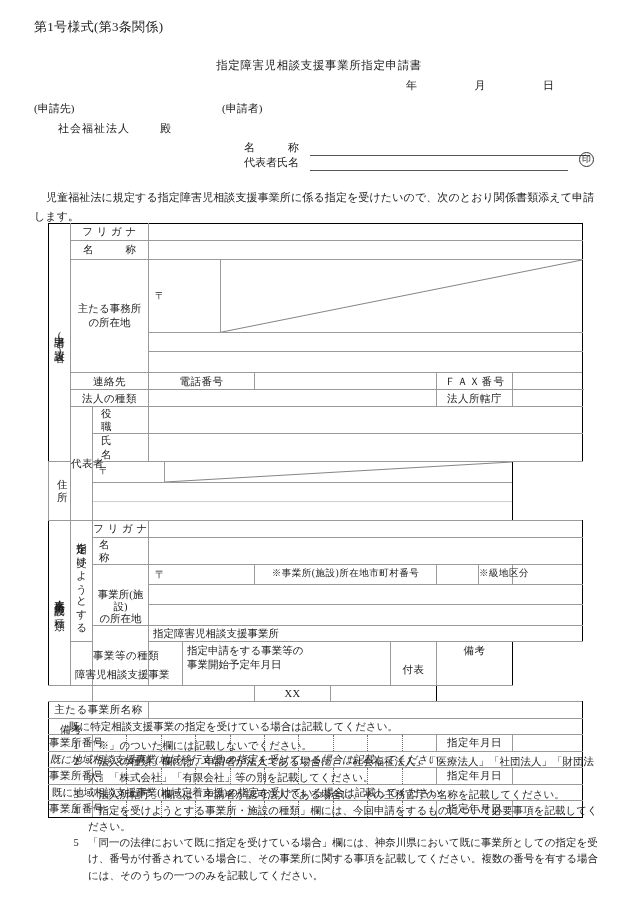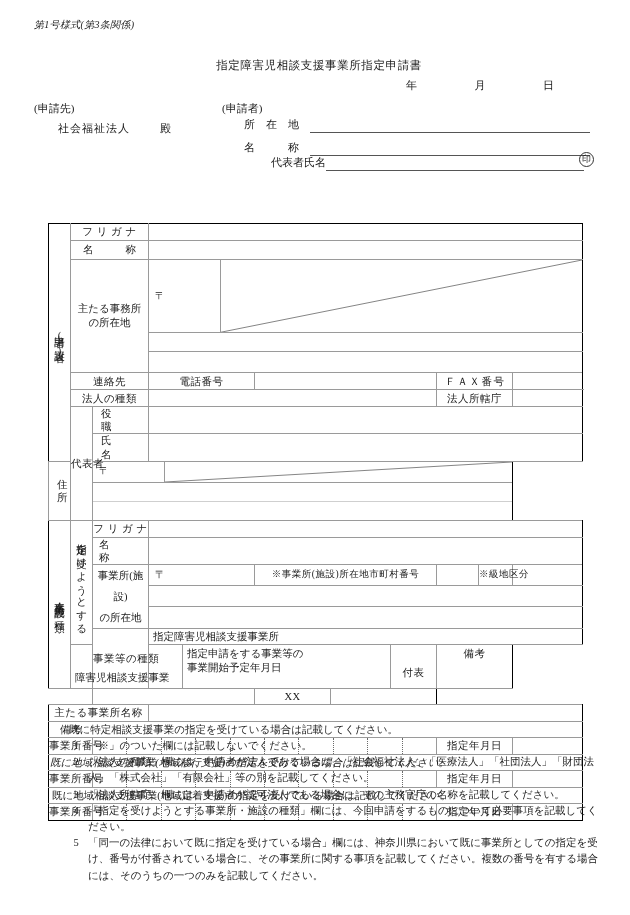--- a/index.html
+++ b/index.html
@@ -20,24 +20,23 @@
     position: absolute;
     left: 0; top: 0;
     width: 630px;
     height: 915px;
   }
 
   
   .form-no {
     position: absolute;
     left: 34px; top: 18px;
-    font-size: 10px;
+    font-size: 13px;
     letter-spacing: 0.3px;
     white-space: nowrap;
-    font-style: italic;
   }
   .receipt-box {
     position: absolute;
     left: 434px; top: 33px;
     width: 156px; height: 21px;
     border: 1.6px solid #000;
     display: flex;
   }
   .receipt-label {
     width: 62px;
@@ -258,37 +257,34 @@
     <span>月</span>
     <span>日</span>
   </div>
 
   <div class="to-label">(申請先)</div>
   <div class="to-name">社会福祉法人</div>
   <div class="to-hon">殿</div>
 
   <div class="applicant-label">(申請者)</div>
 
-  <div class="app-field" style="left:244px; top:117px; width:346px;">
-    <div class="af-label">所　在　地</div>
-    <div class="af-rule" style="width:280px;"></div>
-  </div>
 
   <div class="app-field" style="left:244px; top:140px; width:346px;">
     <div class="af-label">名　　　称</div>
     <div class="af-rule" style="width:280px;"></div>
   </div>
 
-  <div class="app-field" style="left:260px; top:155px; width:346px;text-align:right;">
+  <div class="app-field" style="left:244px; top:155px; width:346px;">
     <div class="af-label tight">代表者氏名</div>
     <div class="af-rule" style="width:258px;"></div>
   </div>
 
   <div class="seal">印</div>
 
+  <div class="intro">児童福祉法に規定する指定障害児相談支援事業所に係る指定を受けたいので、次のとおり関係書類添えて申請します。</div>
 
   <table class="tbl">
     <colgroup>
       <col style="width:22px">
       <col style="width:22px">
       <col style="width:56px">
       <col style="width:34px">
       <col style="width:72px">
       <col style="width:76px">
       <col style="width:60px">
@@ -419,21 +415,21 @@
     </tr>
     <tr style="height:19px;">
       <td>
         <div class="spread4" style="padding:0 6px;">名　　　称</div>
       </td>
       <td class="ob-r" colspan="8"></td>
     </tr>
 
     <tr style="height:19px;">
       <td rowspan="3">
-        <div style="padding:0 3px; text-align:center; line-height:21px;">
+        <div style="padding:0 3px; text-align:center; line-height:12px;margin-top:24px;">
           <span>事業所(施設)</span><br>
           <span>の所在地</span>
         </div>
       </td>
       <td colspan="2" style="padding-left:6px;">〒</td>
       <td colspan="3">
         <div class="ctext" style="font-size:9.5px;font-family:Liberation Serif, serif;">※事業所(施設)所在地市町村番号</div>
       </td>
       <td></td>
       <td>

